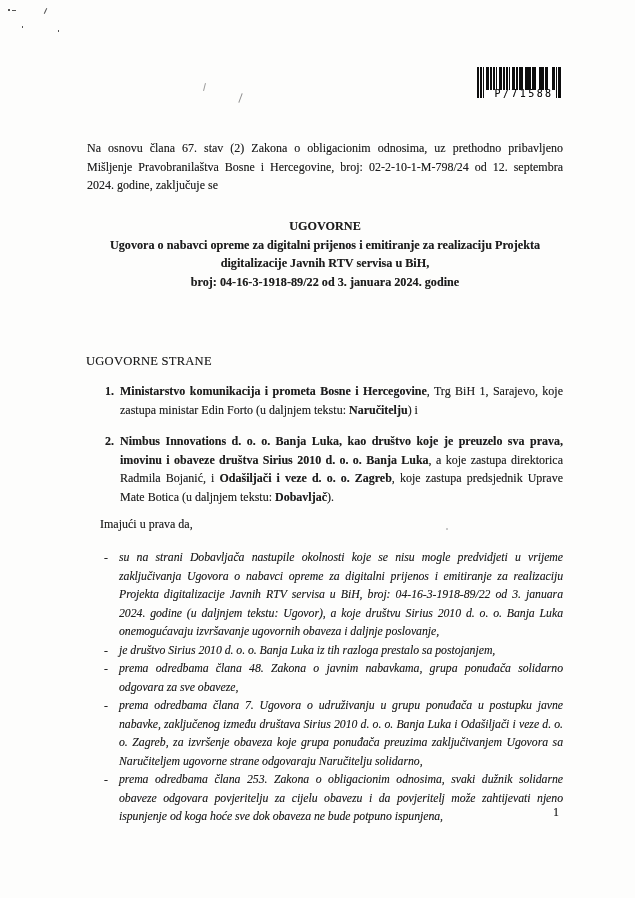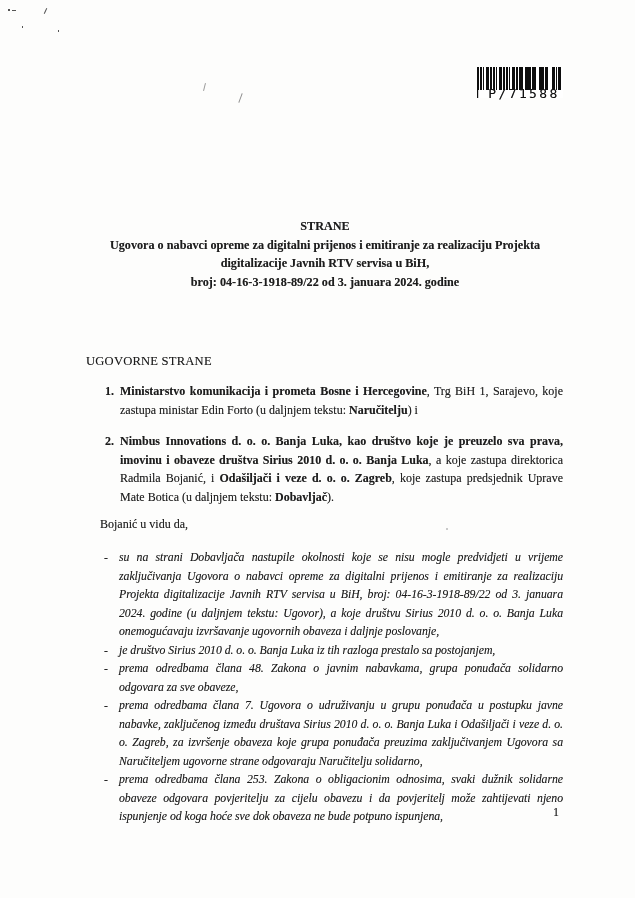--- a/index.html
+++ b/index.html
@@ -26,21 +26,21 @@
       #ffffff 5.2px, #ffffff 6.0px,
       #0d0d0d 6.0px, #0d0d0d 6.9px,
       #ffffff 6.9px, #ffffff 9.2px,
       #0d0d0d 9.2px, #0d0d0d 12.2px,
       #ffffff 12.2px, #ffffff 13.1px);
   }
   .barcode-label {
     position: absolute; bottom: 0px; left: 50%; transform: translateX(-50%);
     background: #ffffff; color: #111;
     font-family: "DejaVu Sans Mono", monospace;
-    font-size: 13px; line-height: 8px; letter-spacing: 2.4px;
+    font-size: 10px; line-height: 8px; letter-spacing: 2.4px;
     padding: 0 2px 0 10px; white-space: nowrap;
   }
 
   
   .intro {
     left: 87px; top: 139px; width: 476px;
     font-size: 12px; line-height: 18.5px;
     text-align: justify; margin: 0;
   }
   .title-block {
@@ -85,41 +85,42 @@
   <div class="artifact a-dot" style="left:58px; top:30px; width:1px; height:2px;"></div>
   <div class="artifact a-tick" style="left:204px; top:83px; height:8px; border-color:#9a9a9a; transform:rotate(14deg);"></div>
   <div class="artifact a-tick" style="left:240px; top:93px; height:10px; border-color:#8e8e8e; transform:rotate(20deg);"></div>
   <div class="artifact a-dot" style="left:446px; top:528px; width:2px; height:2px; background:#c9c9c9;"></div>
 
   <div class="abs barcode">
     <div class="barcode-bars"></div>
     <div class="barcode-label">P/71588</div>
   </div>
 
+  <p class="abs intro">Na osnovu člana 67. stav (2) Zakona o obligacionim odnosima, uz prethodno pribavljeno Mišljenje Pravobranilaštva Bosne i Hercegovine, broj: 02-2-10-1-M-798/24 od 12. septembra 2024. godine, zaključuje se</p>
 
   <div class="abs title-block">
-    <div>STRANE</div>
+    <div>UGOVORNE</div>
     <div>Ugovora o nabavci opreme za digitalni prijenos i emitiranje za realizaciju Projekta digitalizacije Javnih RTV servisa u BiH,</div>
     <div>broj: 04-16-3-1918-89/22 od 3. januara 2024. godine</div>
   </div>
 
   <h2 class="abs section-heading">UGOVORNE STRANE</h2>
 
   <div class="abs parties">
     <div class="party">
       <span class="party-num">1.</span>
       <div class="party-text"><span class="bold">Ministarstvo komunikacija i prometa Bosne i Hercegovine</span><span>, Trg BiH 1, Sarajevo, koje zastupa ministar Edin Forto (u daljnjem tekstu: </span><span class="bold">Naručitelju</span><span>) i</span></div>
     </div>
     <div class="party">
       <span class="party-num">2.</span>
       <div class="party-text"><span class="bold">Nimbus Innovations d. o. o. Banja Luka, kao društvo koje je preuzelo sva prava, imovinu i obaveze društva Sirius 2010 d. o. o. Banja Luka</span><span>, a koje zastupa direktorica Radmila Bojanić, i </span><span class="bold">Odašiljači i veze d. o. o. Zagreb</span><span>, koje zastupa predsjednik Uprave Mate Botica (u daljnjem tekstu: </span><span class="bold">Dobavljač</span><span>).</span></div>
     </div>
   </div>
 
-  <p class="abs considering">Bojanić u vidu da,</p>
+  <p class="abs considering">Imajući u prava da,</p>
 
   <div class="abs bullets">
     <div class="bullet">
       <span class="bullet-dash">-</span>
       <div class="bullet-text">su na strani Dobavljača nastupile okolnosti koje se nisu mogle predvidjeti u vrijeme zaključivanja Ugovora o nabavci opreme za digitalni prijenos i emitiranje za realizaciju Projekta digitalizacije Javnih RTV servisa u BiH, broj: 04-16-3-1918-89/22 od 3. januara 2024. godine (u daljnjem tekstu: Ugovor), a koje društvu Sirius 2010 d. o. o. Banja Luka onemogućavaju izvršavanje ugovornih obaveza i daljnje poslovanje,</div>
     </div>
     <div class="bullet">
       <span class="bullet-dash">-</span>
       <div class="bullet-text">je društvo Sirius 2010 d. o. o. Banja Luka iz tih razloga prestalo sa postojanjem,</div>
     </div>

